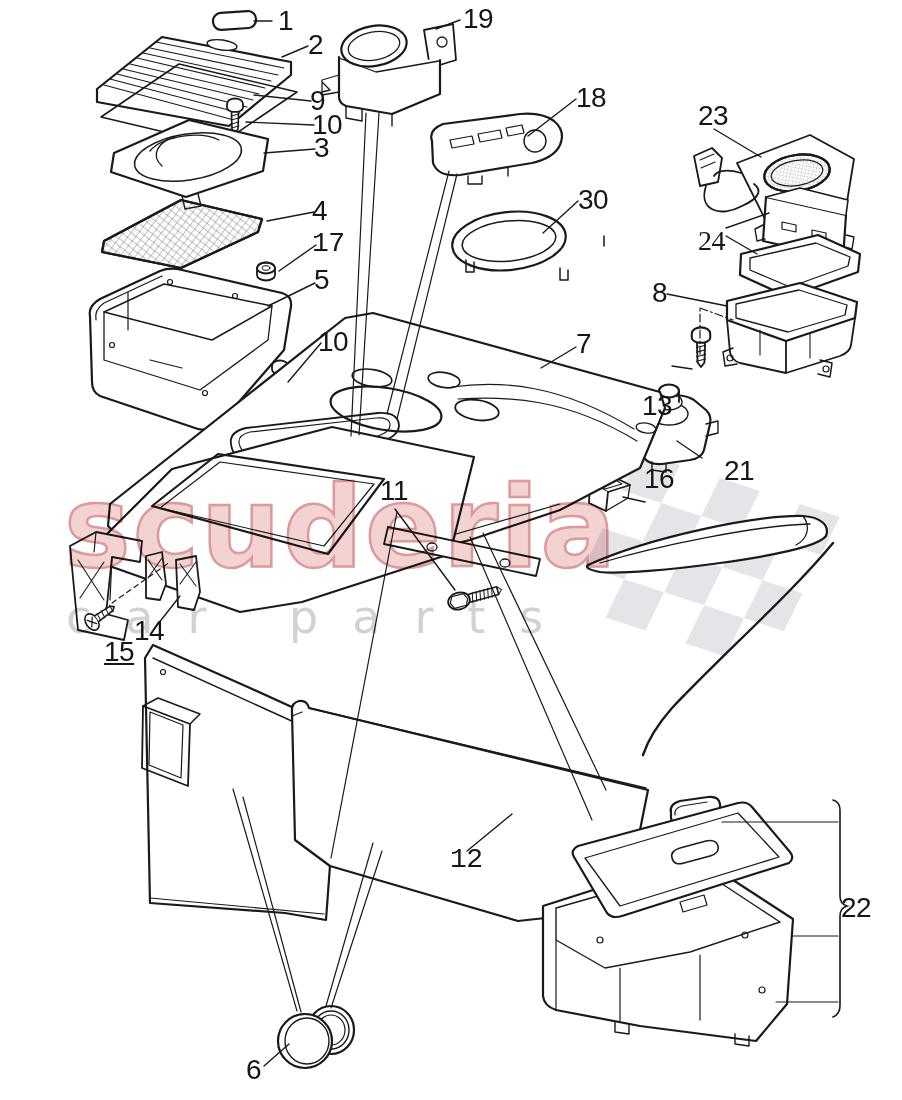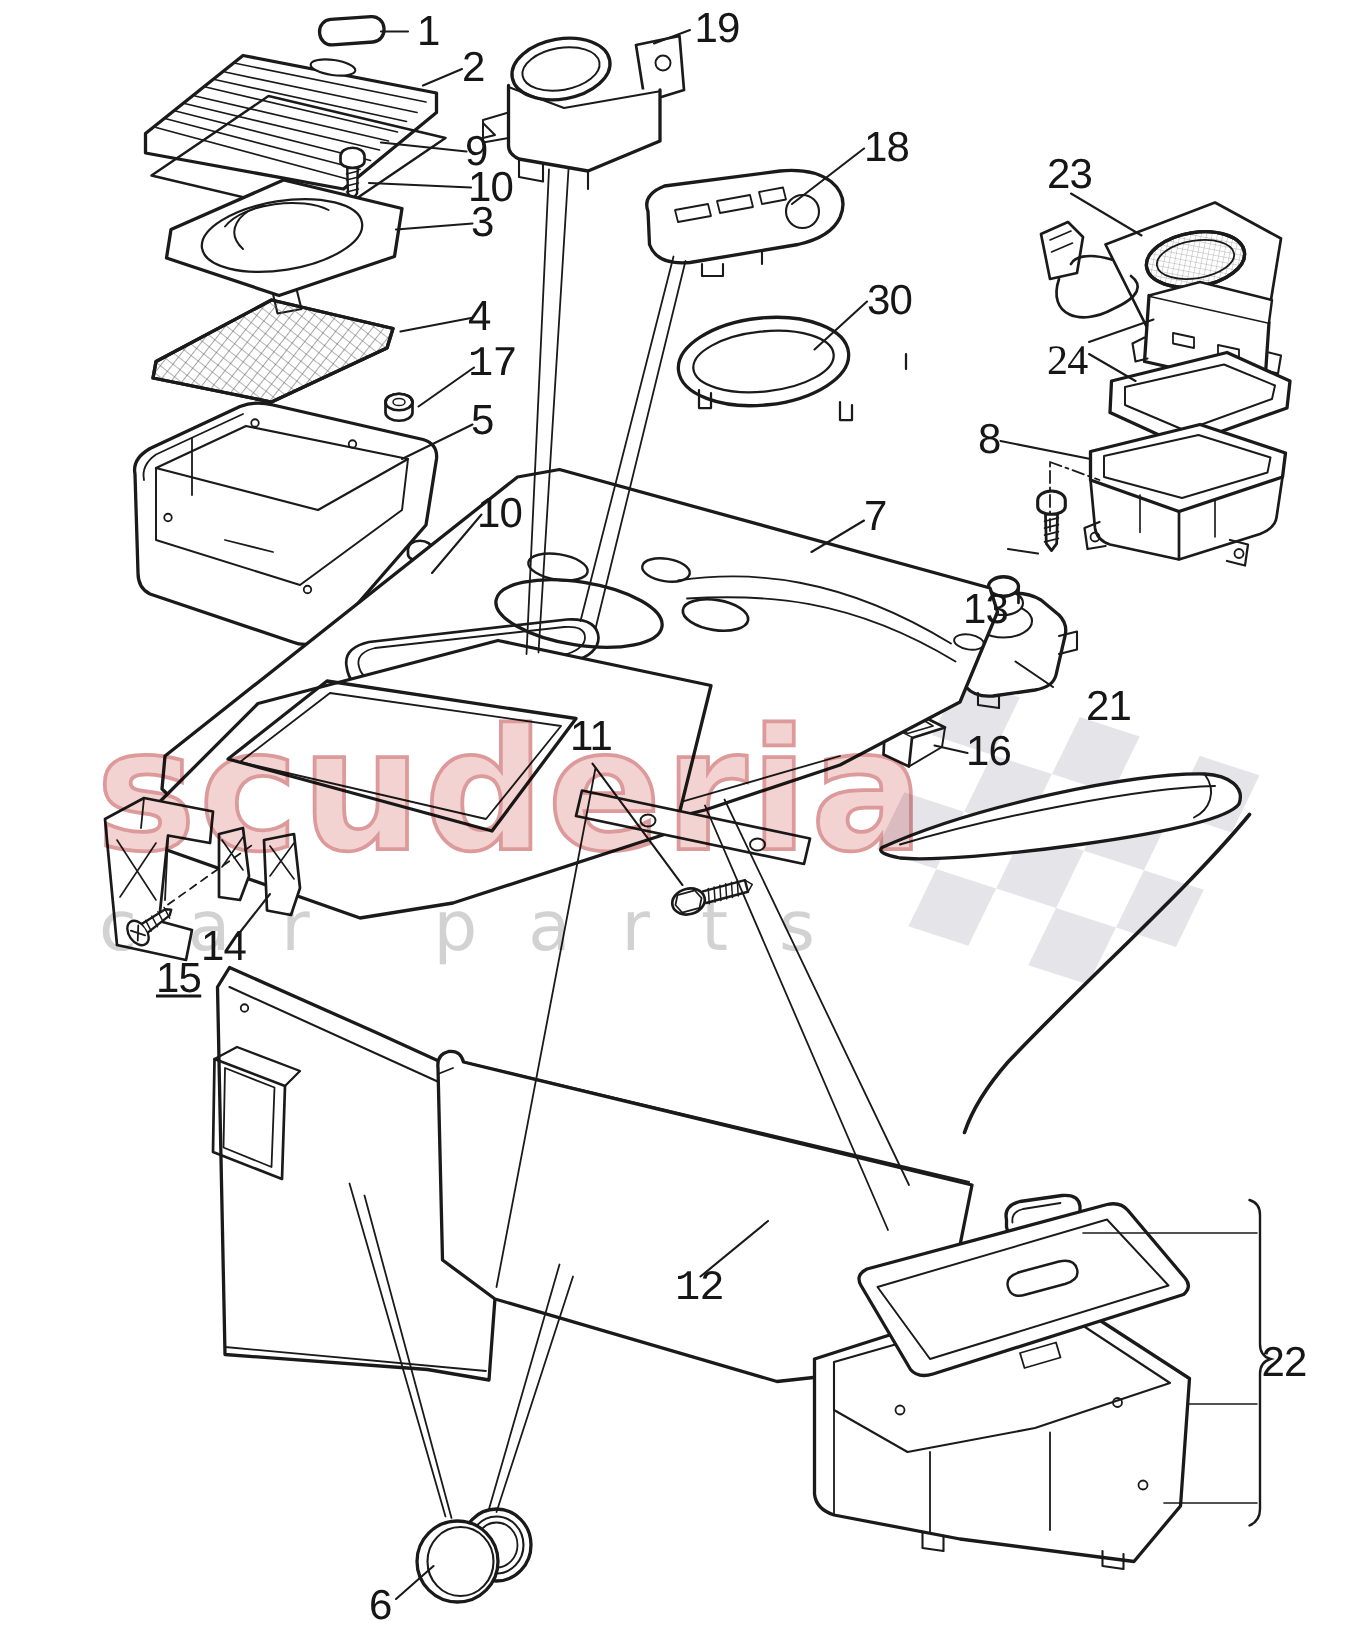--- a/index.html
+++ b/index.html
@@ -323,21 +323,21 @@
       <div class="plabel" style="left: 318px; top: 328px;">10</div>
       <div class="plabel" style="left: 463px; top: 5px;">19</div>
       <div class="plabel" style="left: 576px; top: 84px;">18</div>
       <div class="plabel" style="left: 578px; top: 186px;">30</div>
       <div class="plabel" style="left: 698px; top: 102px;">23</div>
       <div class="plabel" style="left: 698px; top: 227px; font-family: Liberation Serif, serif;">24</div>
       <div class="plabel" style="left: 652px; top: 279px;">8</div>
       <div class="plabel" style="left: 576px; top: 330px;">7</div>
       <div class="plabel" style="left: 642px; top: 352px; margin-top: 40px;">13</div>
       <div class="plabel" style="left: 698px; top: 457px; margin-left: 26px;">21</div>
-      <div class="plabel" style="left: 644px; top: 487px; text-align: center;">16</div>
+      <div class="plabel" style="left: 644px; top: 465px; text-align: center;">16</div>
       <div class="plabel" style="left: 380px; top: 477px;">11</div>
       <div class="plabel" style="left: 134px; top: 617px;">14</div>
       <div class="plabel" style="left: 104px; top: 638px; text-decoration: underline;">15</div>
       <div class="plabel" style="left: 450px; top: 846px; font-family: Liberation Mono, monospace;">12</div>
       <div class="plabel" style="left: 246px; top: 1056px;">6</div>
       <div class="plabel" style="left: 841px; top: 894px;">22</div>
     </div>
 
 </div>
 

